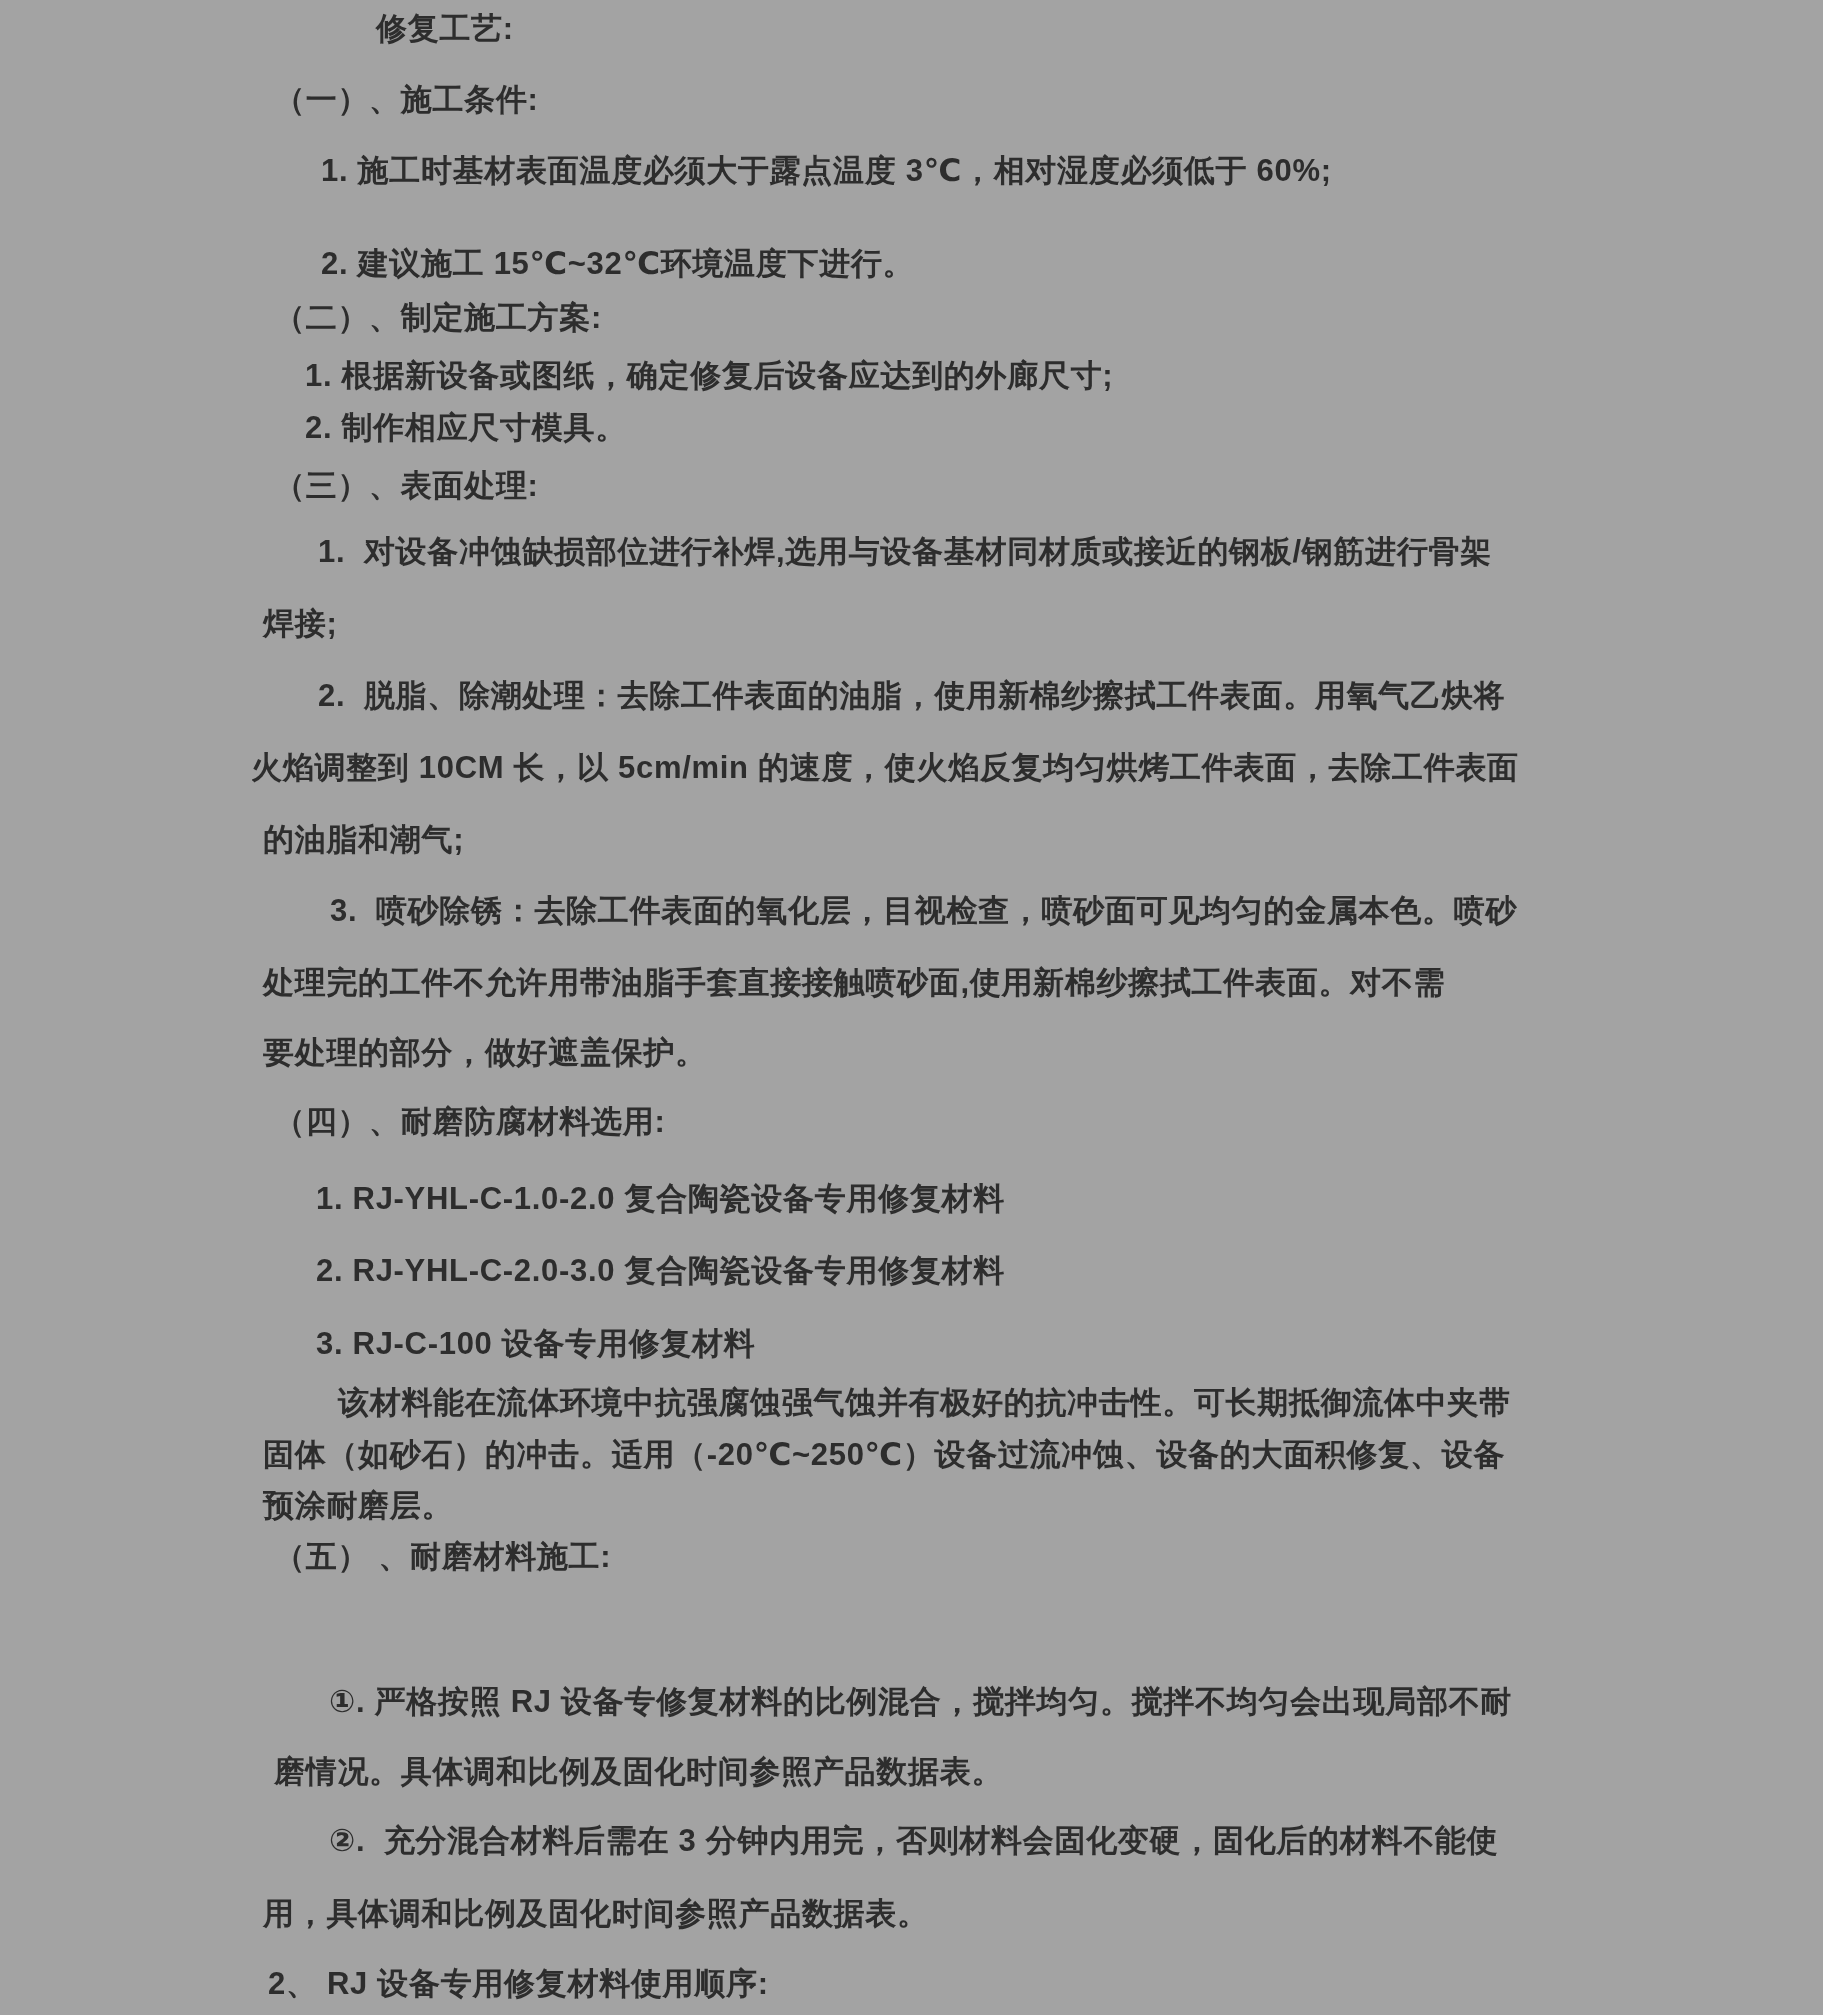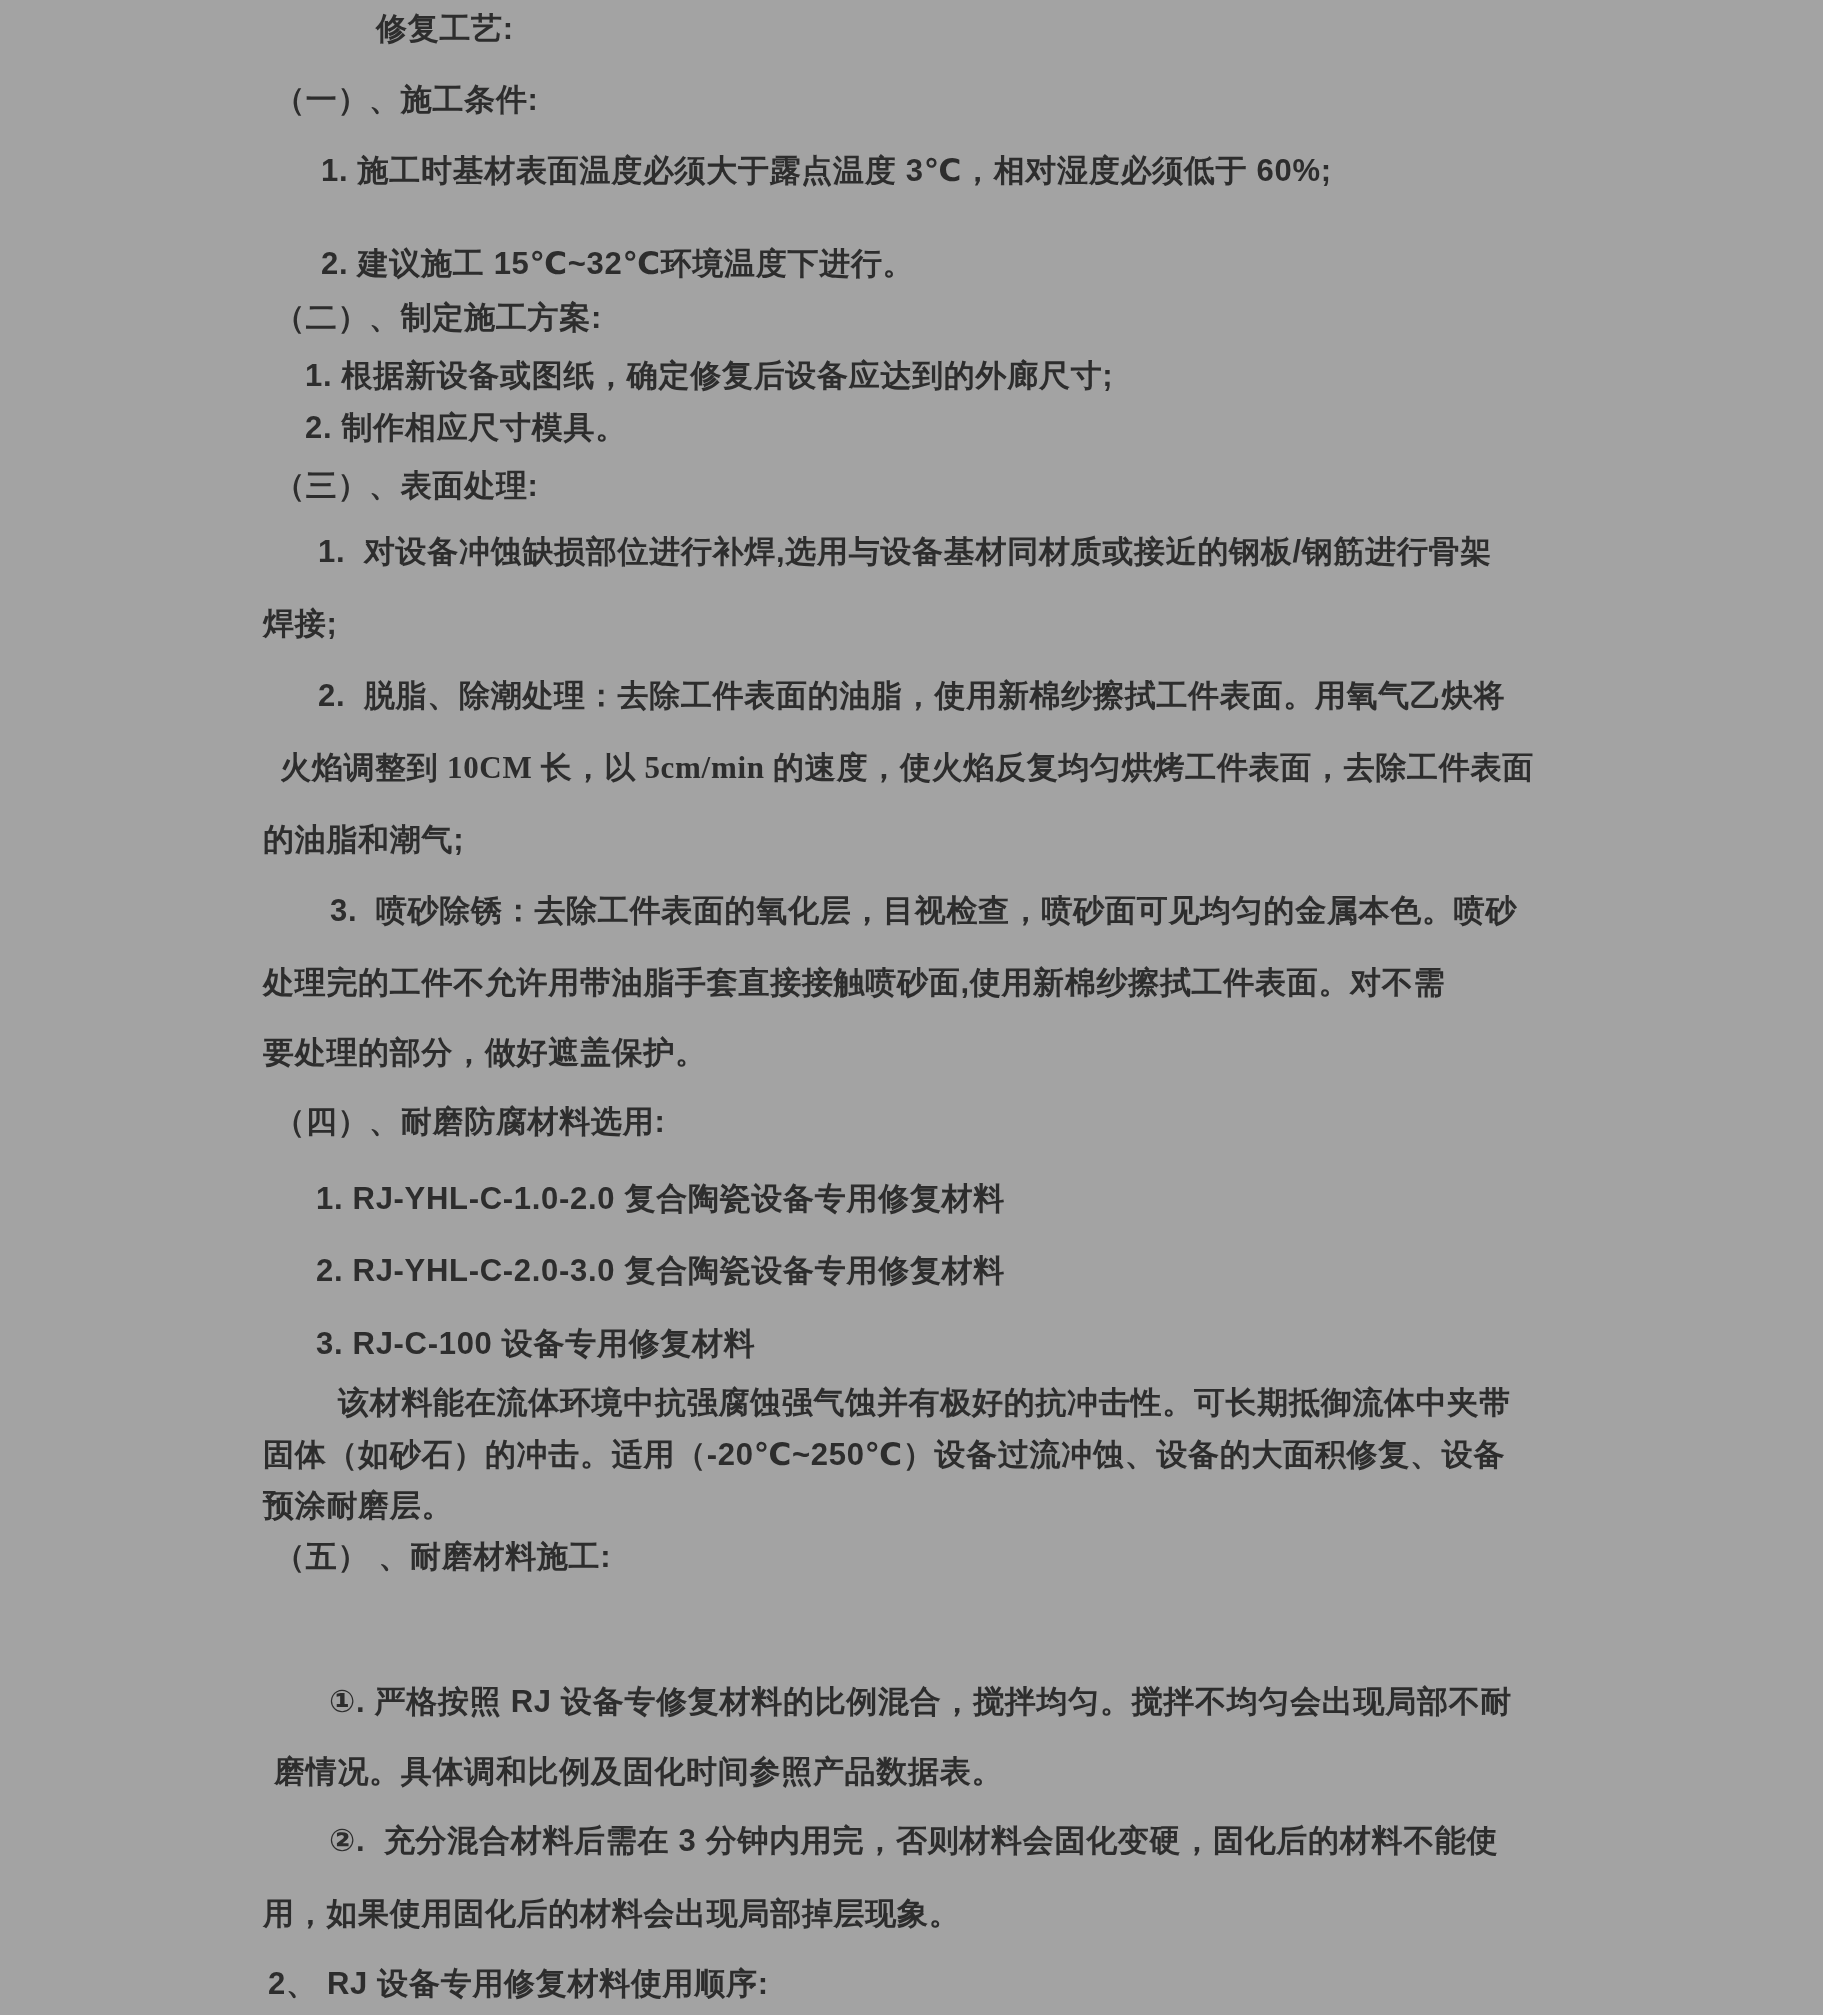--- a/index.html
+++ b/index.html
@@ -39,35 +39,35 @@
   <div class="line item" style="top:223px; left:321px;margin-top:22px;">2. 建议施工 15℃~32℃环境温度下进行。</div>
 
   <div class="line heading" style="top:299px; left:274px;">（二）、制定施工方案:</div>
   <div class="line item" style="top:357px; left:305px;">1. 根据新设备或图纸，确定修复后设备应达到的外廊尺寸;</div>
   <div class="line item" style="top:409px; left:305px;">2. 制作相应尺寸模具。</div>
 
   <div class="line heading" style="top:467px; left:274px;">（三）、表面处理:</div>
   <div class="line item" style="top:533px; left:318px;">1.  对设备冲蚀缺损部位进行补焊,选用与设备基材同材质或接近的钢板/钢筋进行骨架</div>
   <div class="line cont" style="top:605px; left:263px;">焊接;</div>
   <div class="line item" style="top:677px; left:318px;">2.  脱脂、除潮处理：去除工件表面的油脂，使用新棉纱擦拭工件表面。用氧气乙炔将</div>
-  <div class="line cont" style="top:749px; left:280px;font-family:Liberation Serif, serif;">火焰调整到 10CM 长，以 5cm/min 的速度，使火焰反复均匀烘烤工件表面，去除工件表面</div>
+  <div class="line cont" style="top:749px; left:251px;">火焰调整到 10CM 长，以 5cm/min 的速度，使火焰反复均匀烘烤工件表面，去除工件表面</div>
   <div class="line cont" style="top:821px; left:263px;">的油脂和潮气;</div>
   <div class="line item" style="top:892px; left:318px;margin-left:12px;">3.  喷砂除锈：去除工件表面的氧化层，目视检查，喷砂面可见均匀的金属本色。喷砂</div>
   <div class="line cont" style="top:964px; left:263px;">处理完的工件不允许用带油脂手套直接接触喷砂面,使用新棉纱擦拭工件表面。对不需</div>
   <div class="line cont" style="top:1034px; left:263px;">要处理的部分，做好遮盖保护。</div>
 
   <div class="line heading" style="top:1103px; left:274px;">（四）、耐磨防腐材料选用:</div>
   <div class="line item" style="top:1180px; left:316px;">1. RJ-YHL-C-1.0-2.0 复合陶瓷设备专用修复材料</div>
   <div class="line item" style="top:1252px; left:316px;">2. RJ-YHL-C-2.0-3.0 复合陶瓷设备专用修复材料</div>
   <div class="line item" style="top:1325px; left:316px;">3. RJ-C-100 设备专用修复材料</div>
   <div class="line cont" style="top:1384px; left:338px;">该材料能在流体环境中抗强腐蚀强气蚀并有极好的抗冲击性。可长期抵御流体中夹带</div>
   <div class="line cont" style="top:1436px; left:263px;">固体（如砂石）的冲击。适用（-20℃~250℃）设备过流冲蚀、设备的大面积修复、设备</div>
   <div class="line cont" style="top:1487px; left:263px;text-align:center;">预涂耐磨层。</div>
 
   <div class="line heading" style="top:1538px; left:274px;">（五） 、耐磨材料施工:</div>
   <div class="line item" style="top:1683px; left:329px;">①. 严格按照 RJ 设备专修复材料的比例混合，搅拌均匀。搅拌不均匀会出现局部不耐</div>
   <div class="line cont" style="top:1753px; left:274px;">磨情况。具体调和比例及固化时间参照产品数据表。</div>
   <div class="line item" style="top:1822px; left:329px;">②.  充分混合材料后需在 3 分钟内用完，否则材料会固化变硬，固化后的材料不能使</div>
-  <div class="line cont" style="top:1895px; left:263px;">用，如果使用固化后的材料会出现局部掉层现象。</div>
+  <div class="line cont" style="top:1895px; left:263px;">用，具体调和比例及固化时间参照产品数据表。</div>
   <div class="line item" style="top:1965px; left:268px;">2、 RJ 设备专用修复材料使用顺序:</div>
 
 </div>
 
 
 </body></html>

